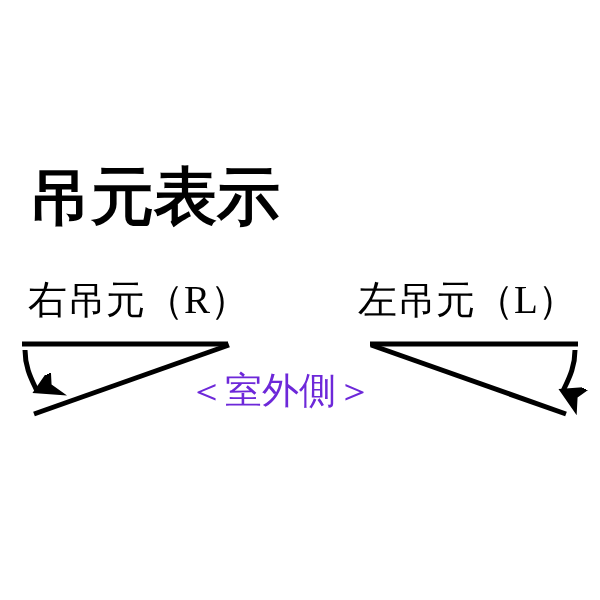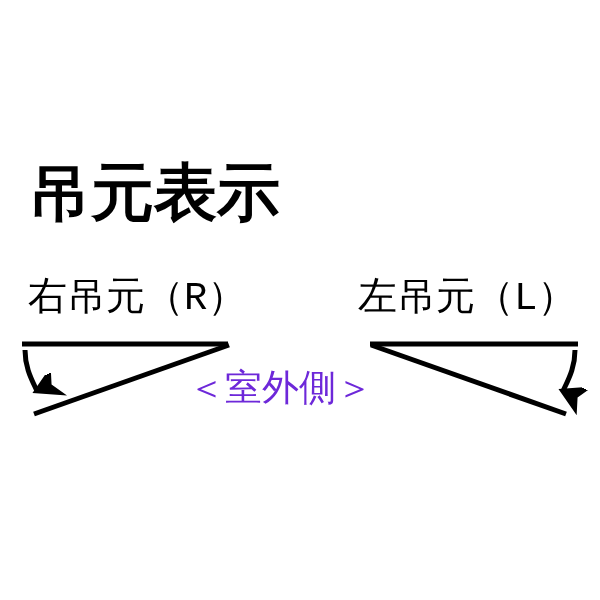--- a/index.html
+++ b/index.html
@@ -6,21 +6,21 @@
     margin: 0;
     padding: 0;
     background: #ffffff;
   }
   #page {
     position: relative;
     width: 600px;
     height: 600px;
     background: #ffffff;
     overflow: hidden;
-    font-family: Liberation Mono, monospace;
+    font-family: Liberation Serif, serif;
     color: #000000;
   }
 
   
   #diagram-title {
     position: absolute;
     left: 28px;
     top: 166px;
     font-size: 63px;
     font-weight: 700;

